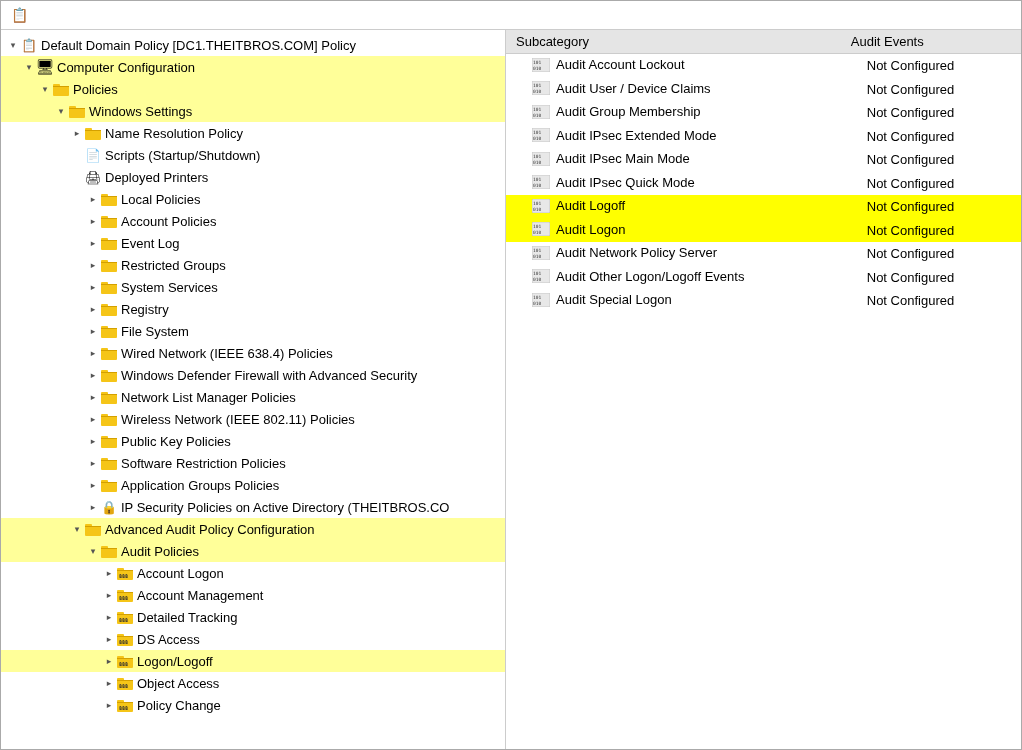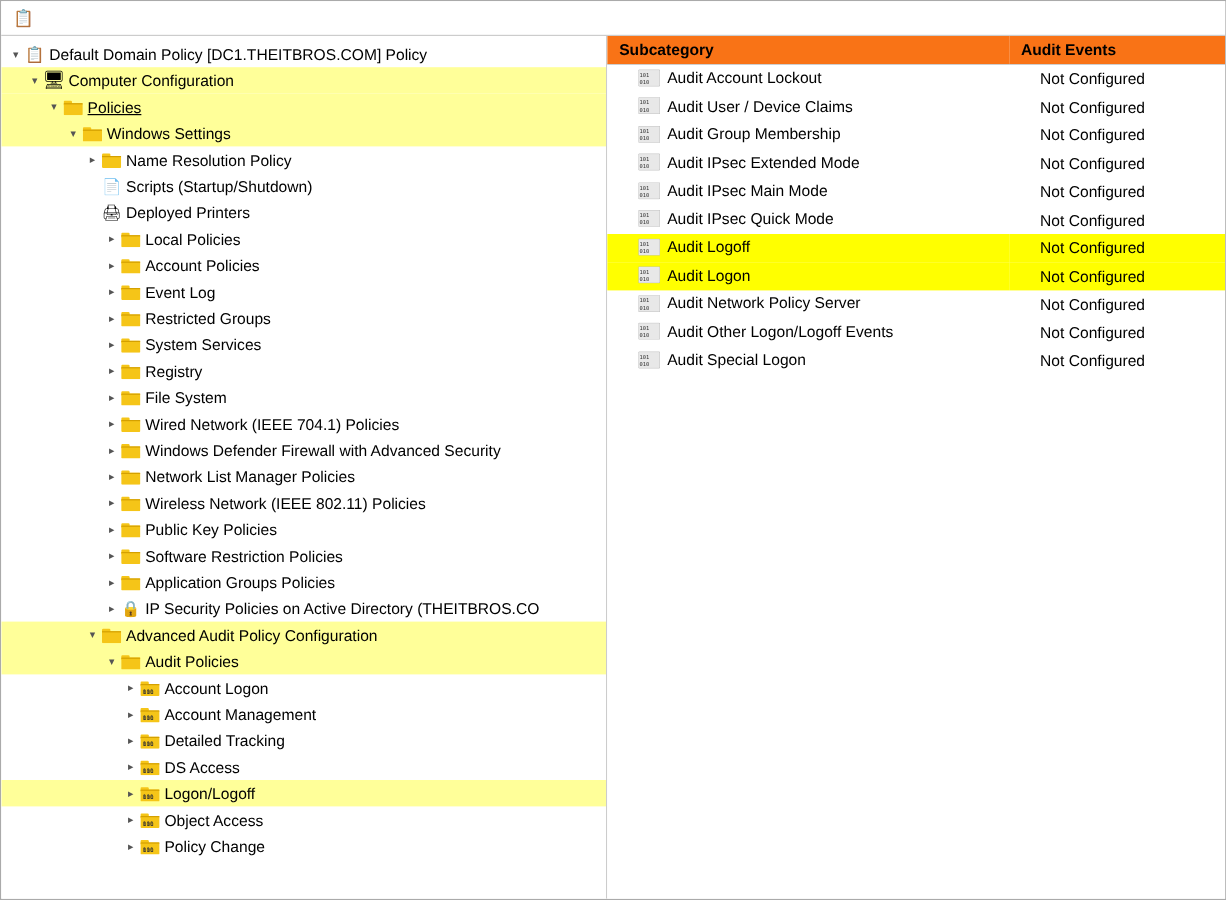--- a/index.html
+++ b/index.html
@@ -95,22 +95,22 @@
     .indent-7 { padding-left: 100px; }
     
     .right-table {
       width: 100%;
       border-collapse: collapse;
     }
     .right-table th {
       text-align: left;
       padding: 4px 10px;
       border-bottom: 1px solid #ccc;
-      background: #f97316;
-      font-weight: bold;
+      background: #e5e5e5;
+      font-weight: normal;
       color: #000;
       font-size: 13px;
       position: sticky;
       top: 0;
     }
     .right-table td {
       padding: 3px 26px;
       height: 22px;
       vertical-align: middle;
     }
@@ -147,21 +147,21 @@
         </div>
         <div class="tree-item indent-3 highlighted">
           <span class="expander open"></span>
           <span class="tree-icon">
       <svg width="16" height="14" viewBox="0 0 16 14">
         <rect x="0" y="4" width="16" height="10" rx="1" fill="#f5c518"></rect>
         <rect x="0" y="2" width="7" height="4" rx="1" fill="#f5c518"></rect>
         <rect x="0" y="4" width="16" height="1" fill="#d4a000"></rect>
       </svg>
     </span>
-          <span style="user-select:none;text-decoration:underline;">Policies</span>
+          <span style="user-select:none;">Policies</span>
         </div>
         <div class="tree-item indent-4 highlighted">
           <span class="expander open"></span>
           <span class="tree-icon">
       <svg width="16" height="14" viewBox="0 0 16 14">
         <rect x="0" y="4" width="16" height="10" rx="1" fill="#f5c518"></rect>
         <rect x="0" y="2" width="7" height="4" rx="1" fill="#f5c518"></rect>
         <rect x="0" y="4" width="16" height="1" fill="#d4a000"></rect>
       </svg>
     </span>
@@ -267,21 +267,21 @@
         </div>
         <div class="tree-item indent-6">
           <span class="expander closed"></span>
           <span class="tree-icon">
       <svg width="16" height="14" viewBox="0 0 16 14">
         <rect x="0" y="4" width="16" height="10" rx="1" fill="#f5c518"></rect>
         <rect x="0" y="2" width="7" height="4" rx="1" fill="#f5c518"></rect>
         <rect x="0" y="4" width="16" height="1" fill="#d4a000"></rect>
       </svg>
     </span>
-          <span style="user-select:none;">Wired Network (IEEE 704.1) Policies</span>
+          <span style="user-select:none;">Wired Network (IEEE 638.4) Policies</span>
         </div>
         <div class="tree-item indent-6">
           <span class="expander closed"></span>
           <span class="tree-icon">
       <svg width="16" height="14" viewBox="0 0 16 14">
         <rect x="0" y="4" width="16" height="10" rx="1" fill="#f5c518"></rect>
         <rect x="0" y="2" width="7" height="4" rx="1" fill="#f5c518"></rect>
         <rect x="0" y="4" width="16" height="1" fill="#d4a000"></rect>
       </svg>
     </span>

